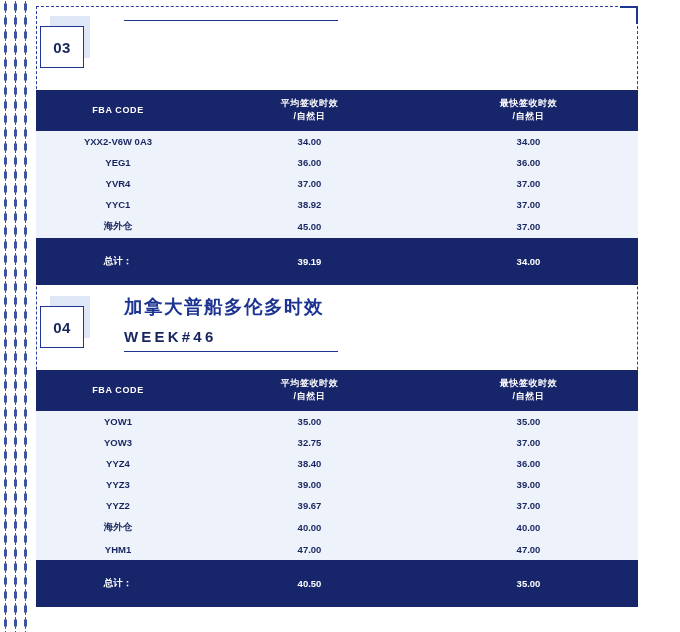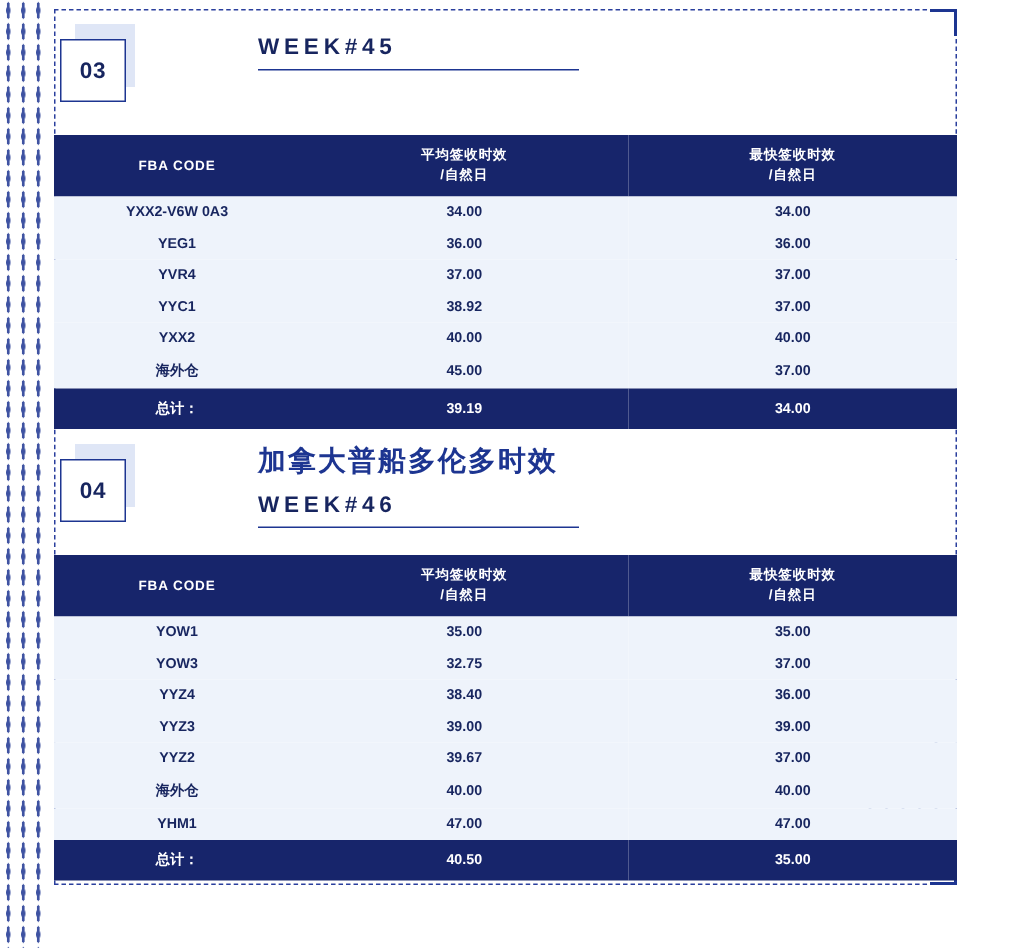--- a/index.html
+++ b/index.html
@@ -73,21 +73,20 @@
     display: flex;
     align-items: flex-start;
     padding-left: 40px;
   }
   .num-box {
     position: relative;
     width: 50px;
     height: 50px;
     flex: 0 0 50px;
     margin-top: 8px;
-    padding-left: 48px;
   }
   .num-box .sq-back {
     position: absolute;
     left: 10px; top: -6px;
     width: 40px; height: 42px;
     background: #dfe6f6;
   }
   .num-box .sq-front {
     position: absolute;
     left: 0; top: 4px;
@@ -146,21 +145,21 @@
   table.data tbody td {
     background: #eef3fb;
     color: #17255f;
     font-weight: 700;
     padding: 5px 0;
     font-size: 9.5px;
   }
   table.data tbody tr.total td {
     background: #17256b;
     color: #ffffff;
-    padding: 7px 0;
+    padding: 17px 0;
     font-size: 9.5px;
   }
   .col-a { width: 164px; }
   .col-b { width: 219px; }
   .col-c { width: 219px; }
   .hdr-sub { font-weight: 700; }
 </style>
 </head>
 <body>
 
@@ -190,21 +189,20 @@
     </div>
 </div>
 
 <div class="section" style="top:14px;">
   <div class="sec-head">
     <div class="num-box">
       <div class="sq-back"></div>
       <div class="sq-front">03</div>
     </div>
     <div class="titles">
-      <div class="t-week">WEEK#45</div>
     </div>
   </div>
 
   <table class="data" style="margin-top:18px;">
     <colgroup>
       <col class="col-a">
         <col class="col-b">
         <col class="col-c">
     </colgroup>
     <thead>
@@ -237,25 +235,20 @@
         <td>YVR4</td>
         <td>37.00</td>
         <td>37.00</td>
       </tr>
       <tr>
         <td>YYC1</td>
         <td>38.92</td>
         <td>37.00</td>
       </tr>
       <tr>
-        <td>YXX2</td>
-        <td>40.00</td>
-        <td>40.00</td>
-      </tr>
-      <tr>
         <td>海外仓</td>
         <td>45.00</td>
         <td>37.00</td>
       </tr>
       <tr class="total">
         <td>总计：</td>
         <td>39.19</td>
         <td>34.00</td>
       </tr>
     </tbody>

